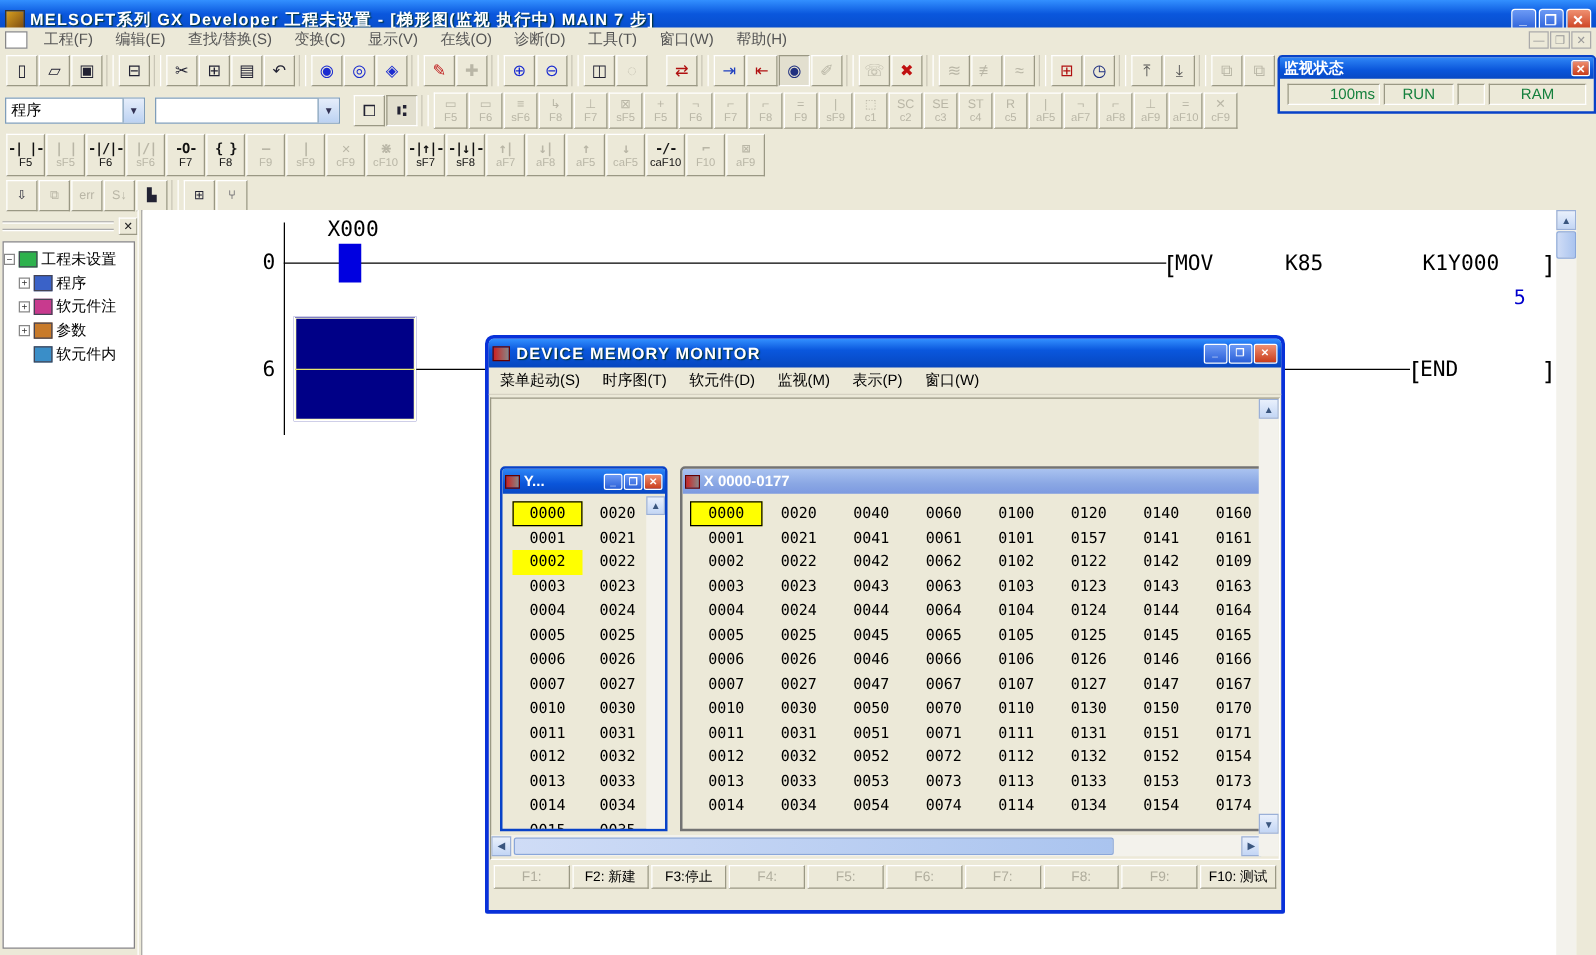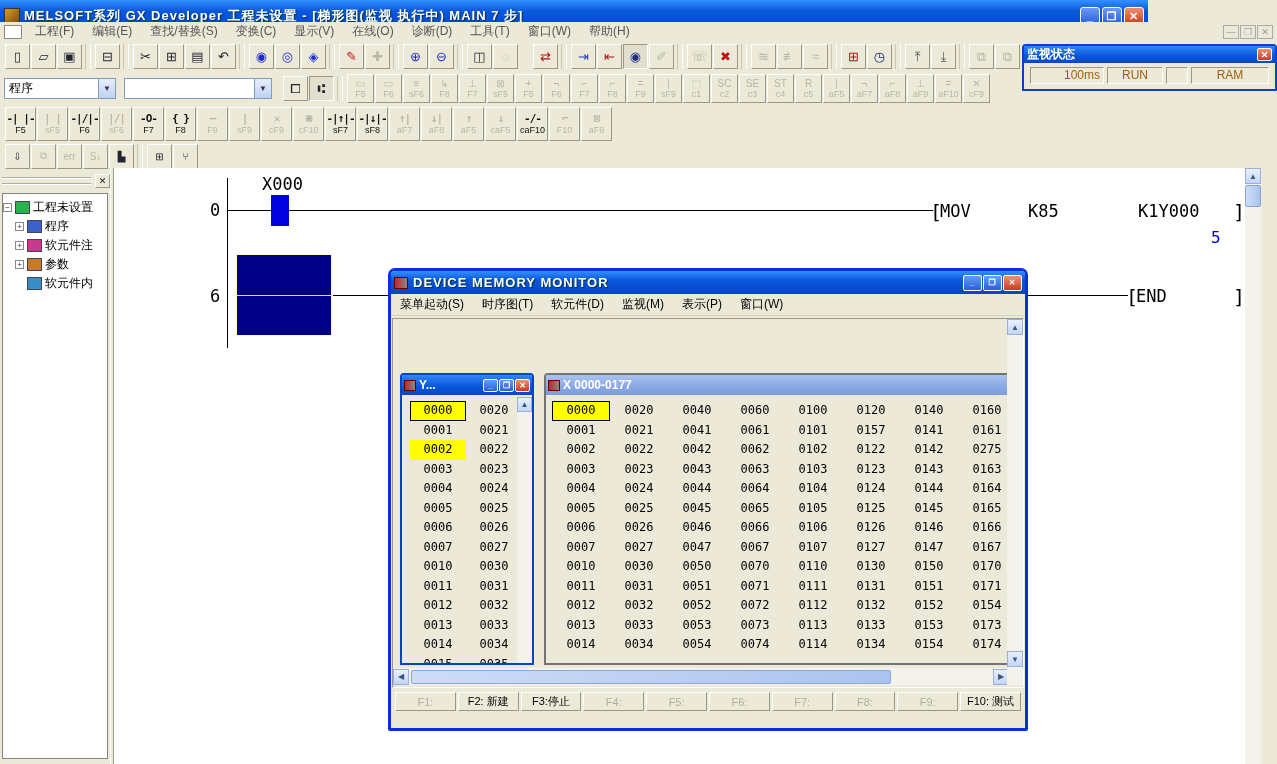--- a/index.html
+++ b/index.html
@@ -1,21 +1,21 @@
 <!DOCTYPE html>
 <html><head>
 <meta charset="utf-8">
 <style>
   *{box-sizing:border-box;margin:0;padding:0;cursor:default;user-select:none}
   html,body{width:1277px;height:764px}
   body{position:relative;font-family:"Liberation Sans",sans-serif;background:#ece9d8;overflow:hidden;font-size:12px}
   .abs{position:absolute}
 
   
-  .titlebar{left:0;top:0;width:1148px;height:22px;background:linear-gradient(180deg,#3390ff 0%,#0a57dd 35%,#0646bf 100%);color:#fff;display:flex;align-items:center;padding:16px 4px;font-weight:bold;font-size:13px;letter-spacing:1px}
+  .titlebar{left:0;top:0;width:1277px;height:22px;background:linear-gradient(180deg,#3390ff 0%,#0a57dd 35%,#0646bf 100%);color:#fff;display:flex;align-items:center;padding:16px 4px;font-weight:bold;font-size:13px;letter-spacing:1px}
   .app-ico{width:16px;height:16px;background:linear-gradient(135deg,#d8a020,#7a4a10);border:1px solid #333;margin-right:4px;flex:none}
   .tb-title{flex:1;white-space:nowrap;overflow:hidden;text-shadow:1px 1px 1px #033}
   .wbtn{width:20px;height:18px;margin-left:2px;border:1px solid #fff;border-radius:3px;display:flex;align-items:center;justify-content:center;color:#fff;font-size:11px;font-weight:bold;background:linear-gradient(#6c9af5,#2a5fd8);flex:none}
   .wbtn.close{background:linear-gradient(#ef9071,#c93c1b)}
 
   
   .menubar{left:0;top:22px;width:1277px;height:19px;background:#ece9d8;display:flex;align-items:center;font-size:12px;color:#555}
   .menubar .mi{padding:2px 9px;white-space:nowrap}
   .mdi-ctl{margin-left:auto;display:flex;margin-right:4px}
   .mdi-ctl span{width:16px;height:14px;border:1px solid #aaa;background:#ece9d8;color:#999;font-size:9px;display:flex;align-items:center;justify-content:center;margin-left:1px}
@@ -61,21 +61,21 @@
   .scroll{background:#f3f2ec}
   .sarrow{width:16px;height:16px;background:linear-gradient(#e9f0fc,#c3d6f5);border:1px solid #9ab0d8;color:#3a567f;font-size:8px;display:flex;align-items:center;justify-content:center}
   .sthumb{background:linear-gradient(90deg,#cfdcf6,#aac4ef);border:1px solid #89a6da;border-radius:2px}
 
   
   .monwin{left:1022px;top:44px;width:255px;height:47px;background:#ece9d8;border:2px solid #0842c8;border-radius:4px 4px 0 0}
   .monwin .mtitle{height:17px;background:linear-gradient(180deg,#2f86f6,#0a55da 60%,#0848c4);color:#fff;font-weight:bold;font-size:12px;display:flex;align-items:center;padding:0 3px}
   .monwin .mtitle .t{flex:1}
   .mclose{width:15px;height:13px;border:1px solid #fff;border-radius:2px;background:linear-gradient(#ef9071,#c93c1b);color:#fff;font-size:9px;display:flex;align-items:center;justify-content:center}
   .mcells{display:flex;align-items:center;height:24px;padding:0 6px;gap:3px}
-  .mcell{height:17px;border:1px solid;border-color:#9a9884 #fff #fff #9a9884;font-size:12px;display:flex;align-items:center;justify-content:center;color:#a16207}
+  .mcell{height:17px;border:1px solid;border-color:#9a9884 #fff #fff #9a9884;font-size:12px;display:flex;align-items:center;justify-content:center;color:#15803d}
 
   
   .devwin{left:388px;top:268px;width:640px;height:463px;background:#ece9d8;border:3px solid #0831d9;border-radius:7px 7px 2px 2px}
   .dtitle{height:23px;background:linear-gradient(180deg,#3390ff 0%,#0a57dd 40%,#0646bf 100%);border-radius:4px 4px 0 0;color:#fff;display:flex;align-items:center;padding:0 3px;font-weight:bold;font-size:13px;letter-spacing:1px}
   .dtitle .ico{width:14px;height:12px;background:linear-gradient(90deg,#c22,#888);border:1px solid #600;margin-right:5px;flex:none}
   .dtitle .t{flex:1;text-shadow:1px 1px 1px #033}
   .dmenu{height:22px;display:flex;align-items:center;font-size:12px;color:#000;border-bottom:1px solid #d6d2c2}
   .dmenu span{padding:2px 9px;white-space:nowrap}
   .dclient{position:absolute;left:1px;top:47px;width:632px;height:370px;background:#ece9d8;border:1px solid;border-color:#9a9884 #fff #fff #9a9884;overflow:hidden}
 
@@ -641,21 +641,21 @@
             <div class="dev-cell">0147</div>
             <div class="dev-cell">0150</div>
             <div class="dev-cell">0151</div>
             <div class="dev-cell">0152</div>
             <div class="dev-cell">0153</div>
             <div class="dev-cell">0154</div>
           </div>
           <div class="col">
             <div class="dev-cell">0160</div>
             <div class="dev-cell">0161</div>
-            <div class="dev-cell">0275</div>
+            <div class="dev-cell">0109</div>
             <div class="dev-cell">0163</div>
             <div class="dev-cell">0164</div>
             <div class="dev-cell">0165</div>
             <div class="dev-cell">0166</div>
             <div class="dev-cell">0167</div>
             <div class="dev-cell">0170</div>
             <div class="dev-cell">0171</div>
             <div class="dev-cell">0154</div>
             <div class="dev-cell">0173</div>
             <div class="dev-cell">0174</div>

